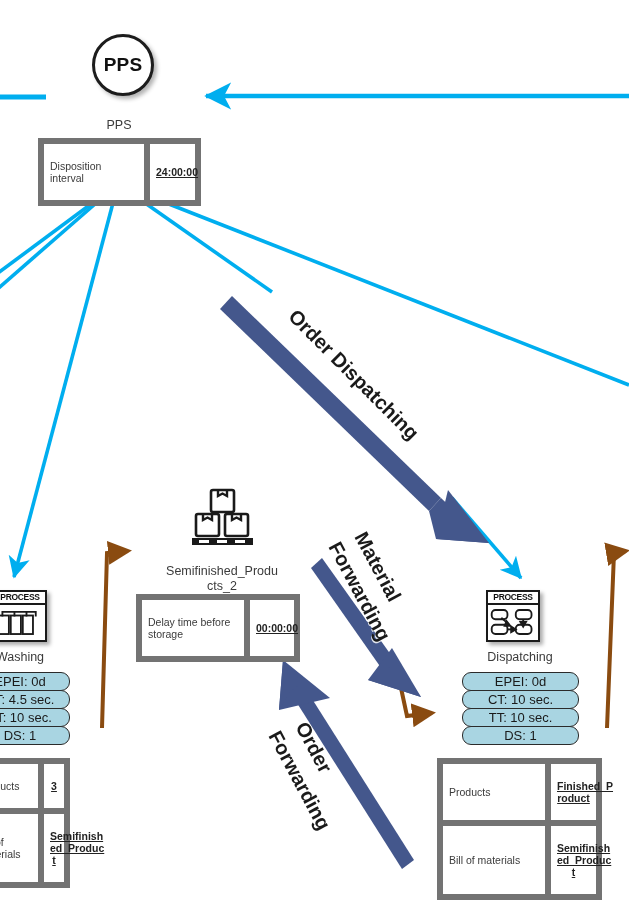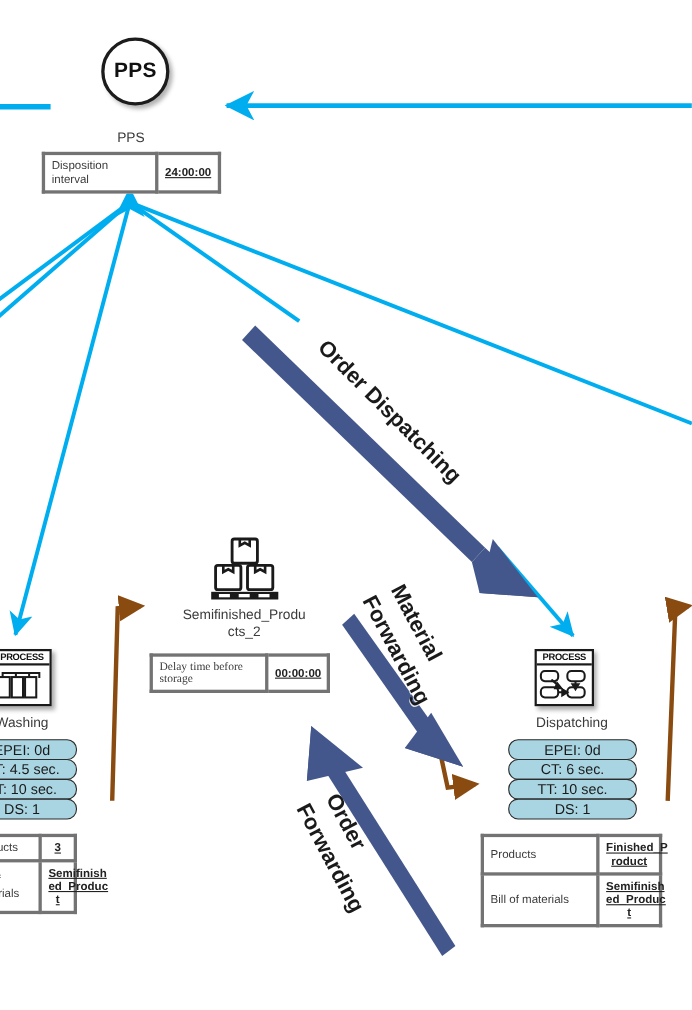--- a/index.html
+++ b/index.html
@@ -17,21 +17,21 @@
   .node{position:absolute;}
   .node-label{
     font-size:12.5px;color:#3b3b3b;text-align:center;
     line-height:15px;white-space:pre-wrap;
   }
   .kv-table{
     border:1px solid #cfcfcf;border-collapse:collapse;background:#fff;
     font-size:10.5px;color:#3b3b3b;table-layout:fixed;
   }
   .kv-table td{
-    border:3px solid #737373;padding:4px 6px;vertical-align:middle;
+    border:6px solid #737373;padding:16px 6px;vertical-align:middle;
   }
   .kv-table td.k{text-align:left;color:#3b3b3b;font-weight:400;}
   .kv-table td.v{text-align:center;font-weight:bold;color:#222;text-decoration:underline;}
 
   
   .pills{position:absolute;}
   .pill{
     background:#a9d5e2;
     border:1.4px solid #2b2b2b;
     border-radius:9px;
@@ -179,27 +179,27 @@
         <path d="M45,26 L45,32 L49.5,29.5 L54,32 L54,26"></path>
       </g>
       <rect x="5" y="50" width="61" height="7" fill="#1a1a1a"></rect>
       <g fill="#fff">
         <rect x="12" y="52" width="10" height="3"></rect>
         <rect x="30" y="52" width="10" height="3"></rect>
         <rect x="48" y="52" width="10" height="3"></rect>
       </g>
     </svg>
 
-    <div class="node-label" style="position:absolute;left:0;top:64px;width:172px;">Semifinished_Produ
+    <div class="node-label" style="position:absolute;left:0;top:76px;width:172px;">Semifinished_Produ
 cts_2</div>
 
     <table class="kv-table" style="position:absolute;left:0px;top:106px;width:164px;">
       <tbody>
           <tr>
-        <td class="k" style="width:90px;font-family:Liberation Serif, serif;">Delay time before storage</td>
+        <td class="k" style="width:90px;">Delay time before storage</td>
         <td class="v">00:00:00</td>
       </tr>
     </tbody>
       </table>
   </div>
 
   <div class="node" style="left:-32px;top:590px;width:104px;">
 
     <div class="proc-icon" style="left:25px;top:0;">
       <div class="proc-title">PROCESS</div>
@@ -258,21 +258,21 @@
           <path d="M21,26 L27,26" fill="none"></path>
           <path d="M25,23 L30,26 L25,29 z"></path>
         </g>
       </svg>
     </div>
 
     <div class="node-label" style="position:absolute;left:0;top:60px;width:170px;">Dispatching</div>
 
     <div class="pills" style="left:27px;top:82px;width:117px;">
       <div class="pill">EPEI: 0d</div>
-      <div class="pill">CT: 6 sec.</div>
+      <div class="pill">CT: 10 sec.</div>
       <div class="pill">TT: 10 sec.</div>
       <div class="pill">DS: 1</div>
     </div>
 
     <table class="kv-table" style="position:absolute;left:2px;top:168px;width:165px;">
       <tbody>
           <tr>
         <td class="k" style="width:90px;">Products</td>
         <td class="v" style="white-space:pre-line;text-align:center;">Finished_P
 roduct</td>

